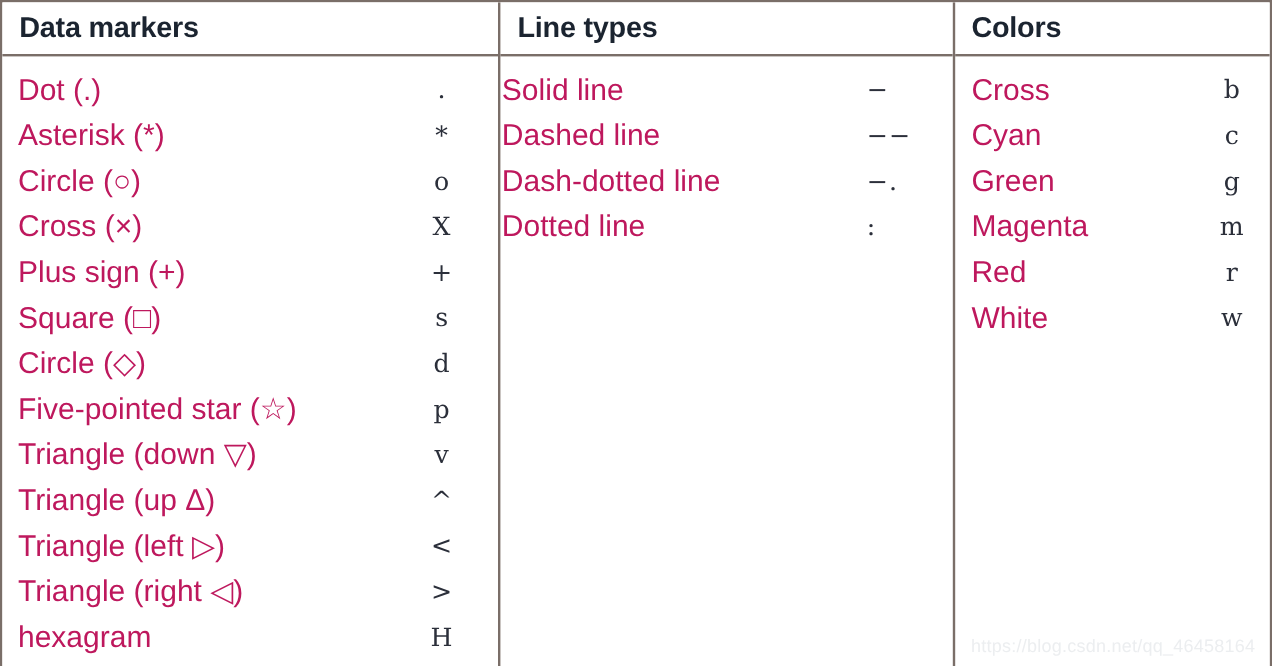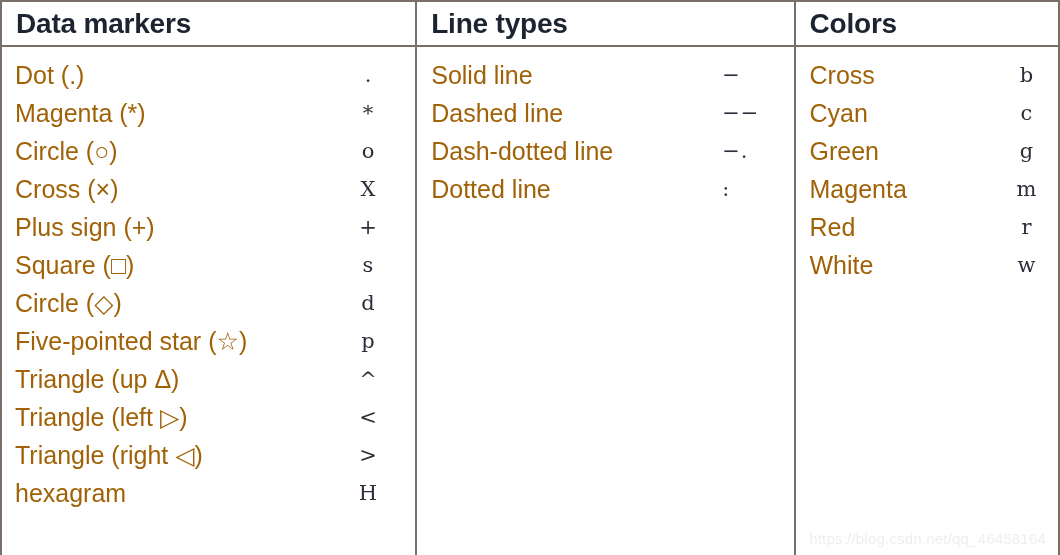--- a/index.html
+++ b/index.html
@@ -50,21 +50,21 @@
   .col-head {
     height: 45px;
     min-height: 45px;
     box-sizing: border-box;
     border-bottom: 2px solid #7a6e68;
     display: flex;
     align-items: center;
     padding-left: 14px;
   }
   .col-head .head-text {
-    font-size: 28px;
+    font-size: 24px;
     font-weight: bold;
     letter-spacing: -0.2px;
     color: #1b2430;
     line-height: 1;
   }
 
   .col-body {
     flex: 1 1 auto;
     padding-top: 9px;
     box-sizing: border-box;
@@ -74,21 +74,21 @@
     height: 38px;
     display: flex;
     flex-direction: row;
     align-items: center;
     box-sizing: border-box;
   }
 
   .row-label {
     font-size: 25px;
     line-height: 1;
-    color: #a16207;
+    color: #be185d;
     white-space: nowrap;
   }
   .row-code {
     font-family: "DejaVu Serif", "Liberation Serif", serif;
     font-size: 21px;
     line-height: 1;
     color: #2b2f3a;
     white-space: pre;
   }
 
@@ -96,21 +96,21 @@
   .col-markers .row-label { padding-left: 13px; }
   .col-markers .row-code {
     position: absolute;
     left: 352px;
     width: 28px;
     text-align: center;
   }
   .col-markers .row { position: relative; }
 
   
-  .col-lines .row-label { padding-left: 14px; }
+  .col-lines .row-label { padding-left: 1px; }
   .col-lines .row { position: relative; }
   .col-lines .row-code {
     position: absolute;
     left: 305px;
     text-align: left;
     letter-spacing: 1px;
   }
 
   
   .col-colors .row-label { padding-left: 14px; }
@@ -144,21 +144,21 @@
     <div class="col col-markers">
       <div class="col-head">
         <span class="head-text">Data markers</span>
       </div>
       <div class="col-body">
           <div class="row">
             <span class="row-label">Dot (.)</span>
             <span class="row-code">.</span>
           </div>
           <div class="row">
-            <span class="row-label">Magenta (*)</span>
+            <span class="row-label">Asterisk (*)</span>
             <span class="row-code">*</span>
           </div>
           <div class="row">
             <span class="row-label">Circle (○)</span>
             <span class="row-code">o</span>
           </div>
           <div class="row">
             <span class="row-label">Cross (×)</span>
             <span class="row-code">X</span>
           </div>
@@ -170,20 +170,24 @@
             <span class="row-label">Square (□)</span>
             <span class="row-code">s</span>
           </div>
           <div class="row">
             <span class="row-label">Circle (◇)</span>
             <span class="row-code">d</span>
           </div>
           <div class="row">
             <span class="row-label">Five-pointed star (☆)</span>
             <span class="row-code">p</span>
+          </div>
+          <div class="row">
+            <span class="row-label">Triangle (down ▽)</span>
+            <span class="row-code">v</span>
           </div>
           <div class="row">
             <span class="row-label">Triangle (up Δ)</span>
             <span class="row-code">^</span>
           </div>
           <div class="row">
             <span class="row-label">Triangle (left ▷)</span>
             <span class="row-code">&lt;</span>
           </div>
           <div class="row">

